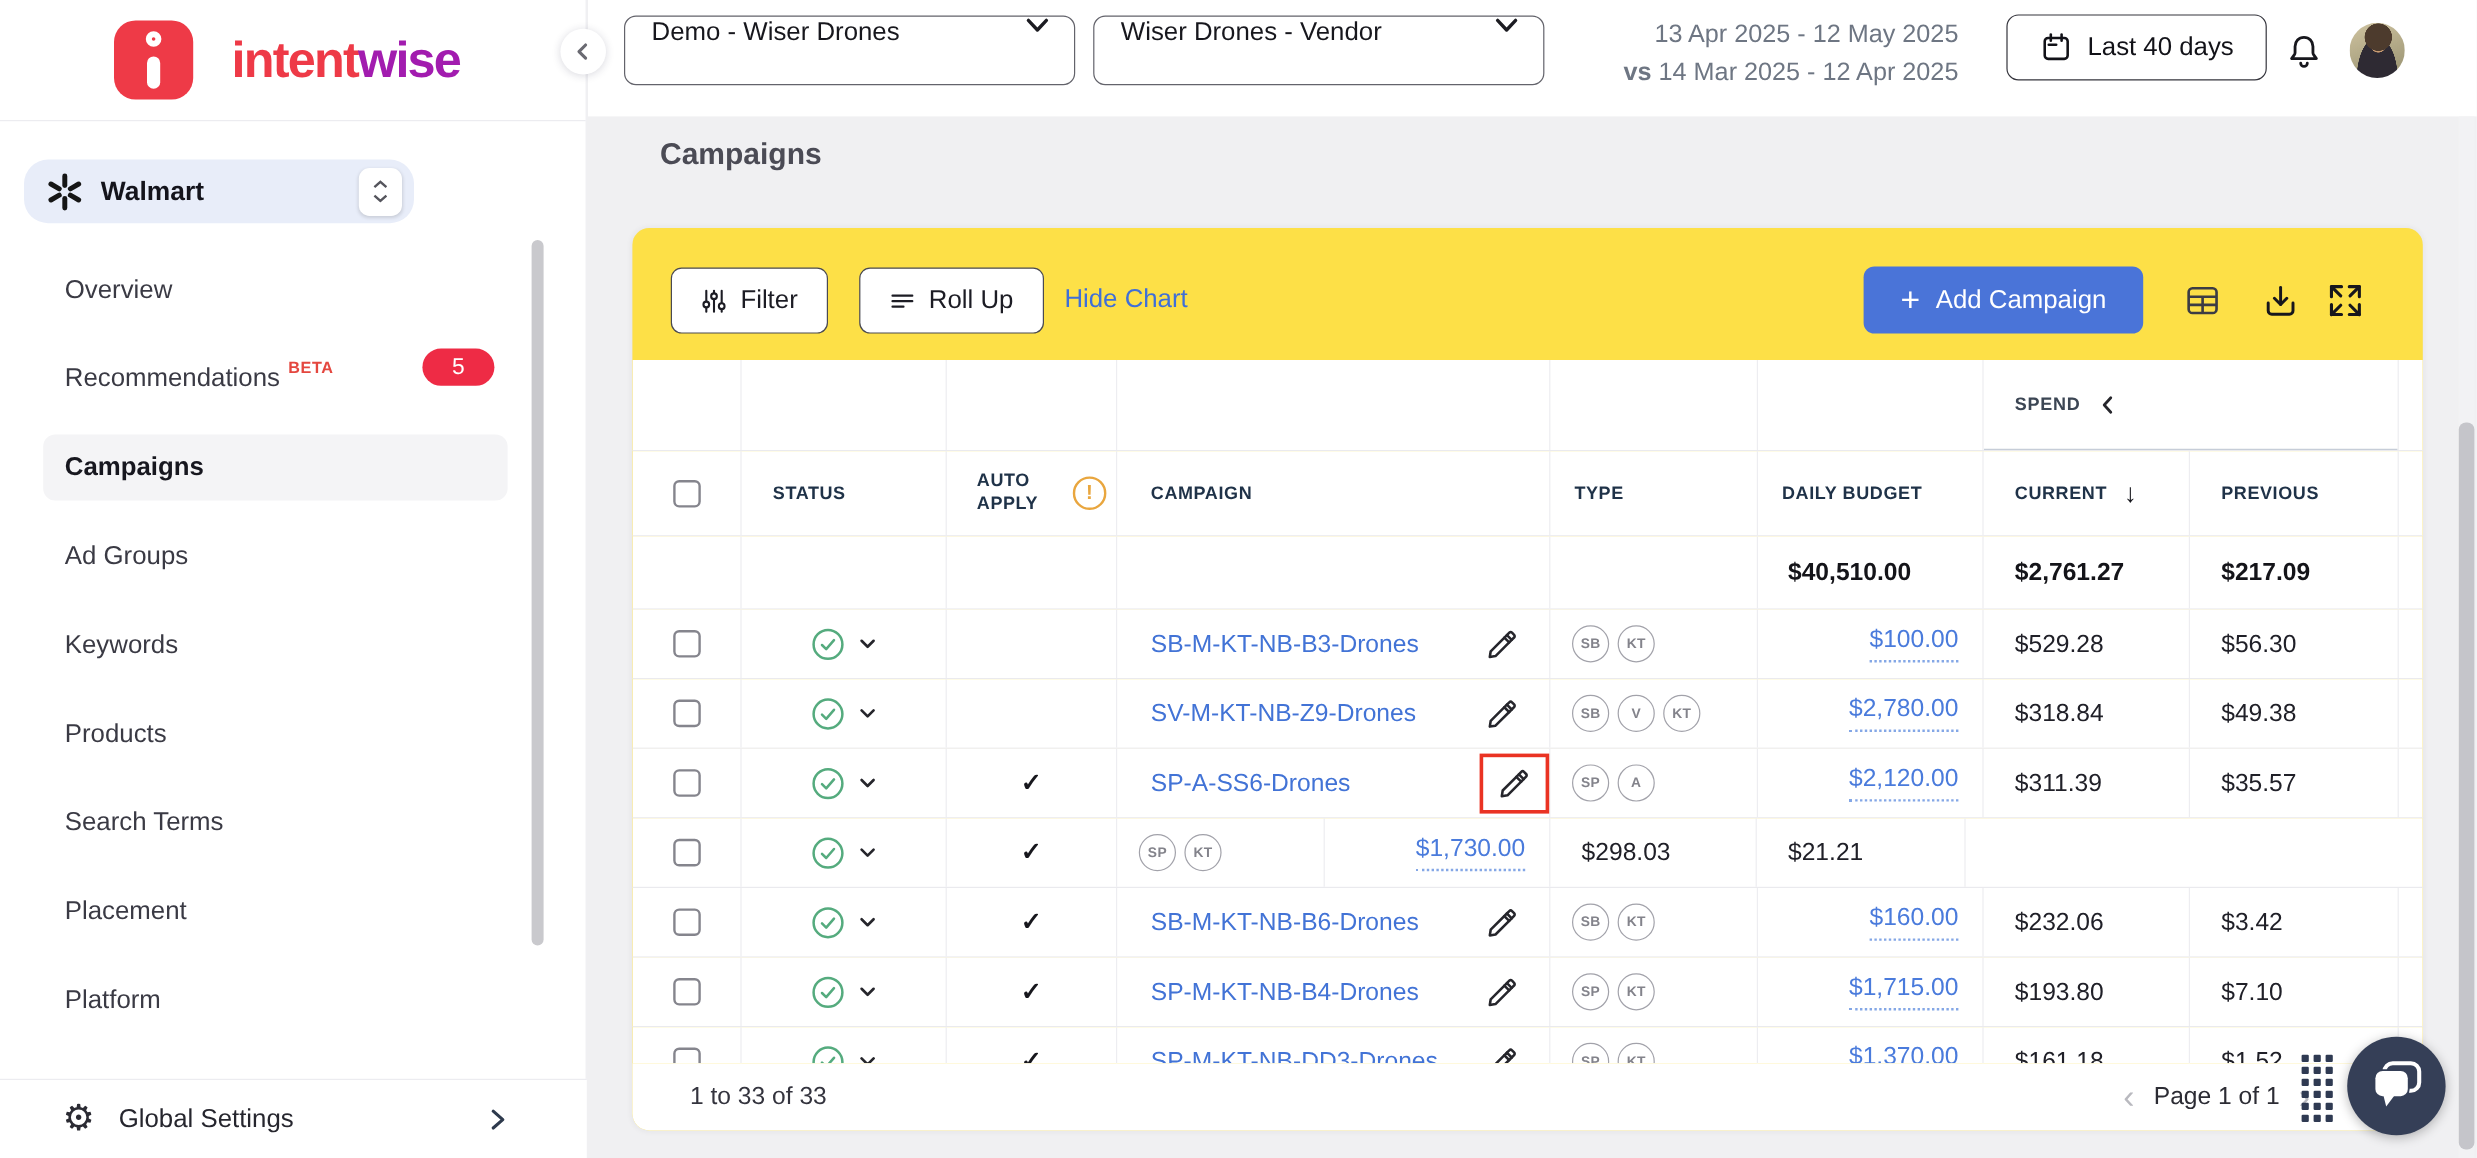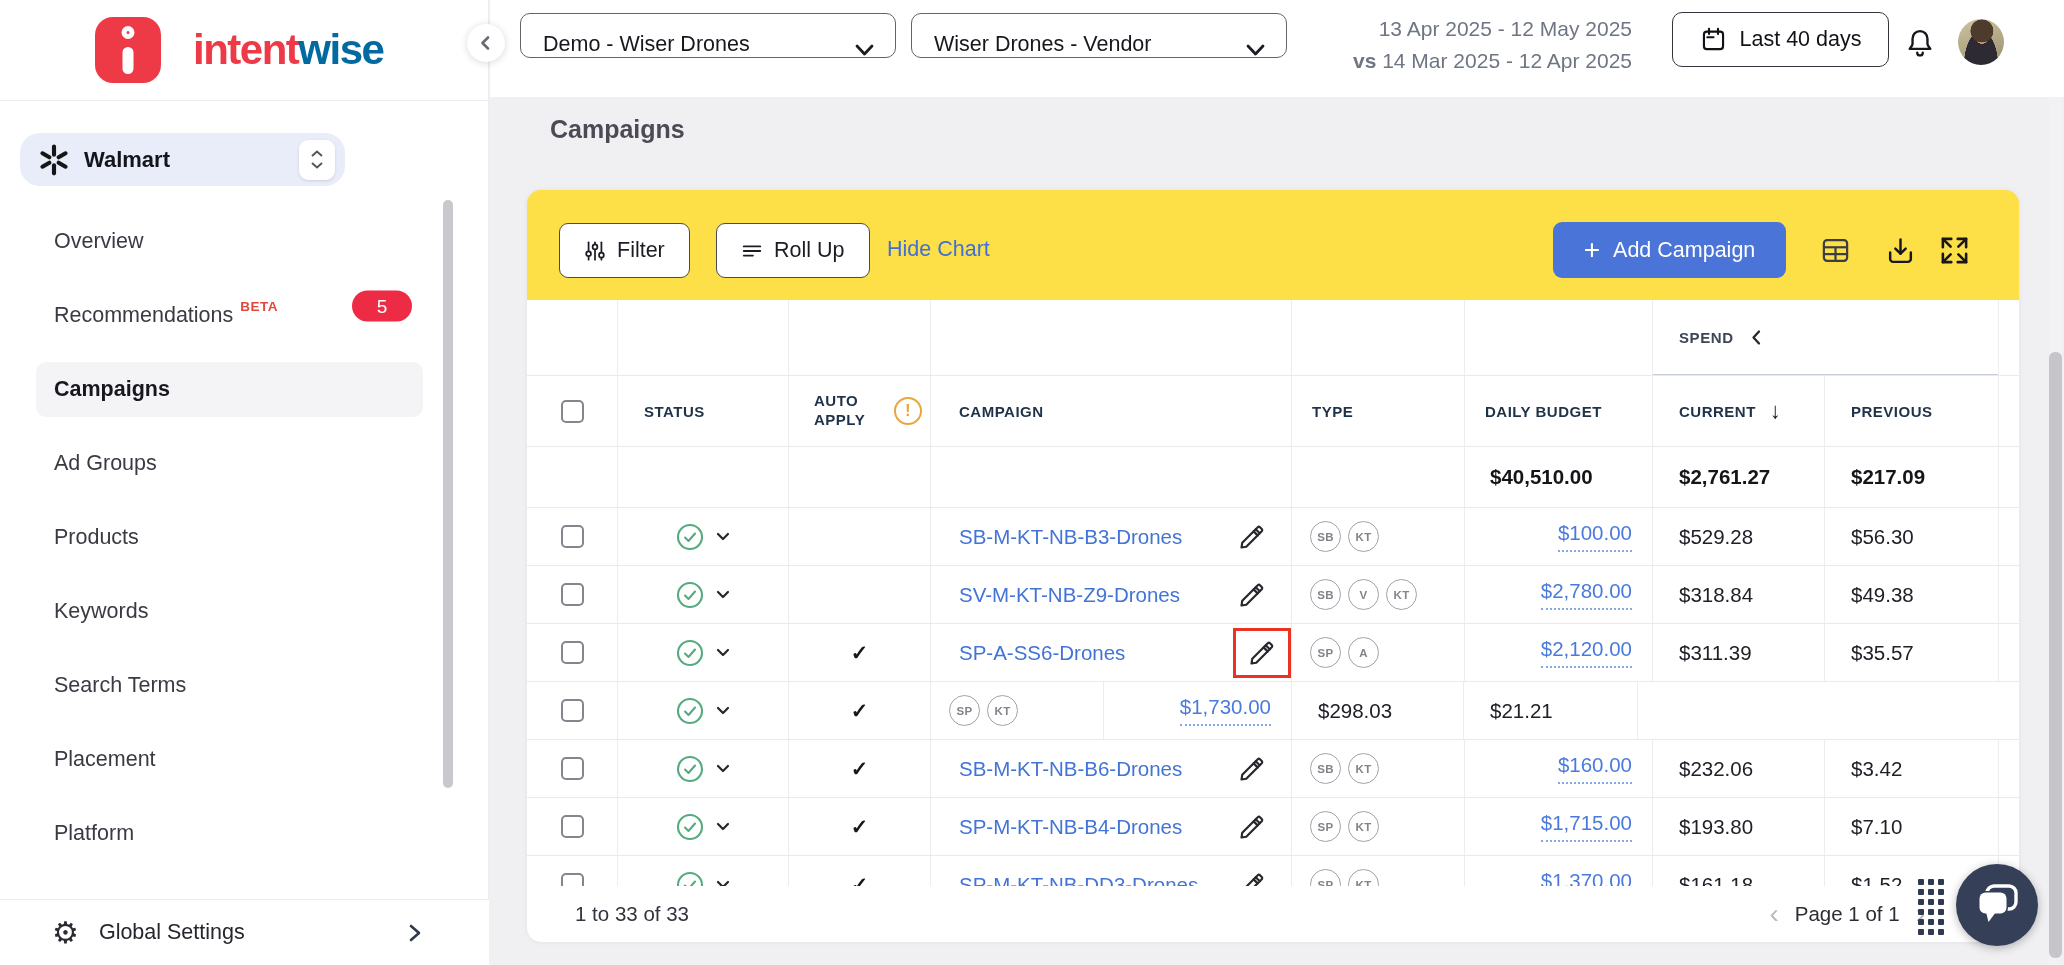--- a/index.html
+++ b/index.html
@@ -8,21 +8,21 @@
   #app { position:relative; width:2064px; height:965px; background:#f0f0f2; }
 
   
   .sidebar { position:absolute; left:0; top:0; width:489px; height:965px; background:#fff; z-index:2; border-right:1px solid #ededf0; }
   .sidebar-header { height:101px; border-bottom:1px solid #ececf0; display:flex; align-items:center; padding-left:95px; }
   .logo-mark { width:66px; height:66px; border-radius:18px; background:#ee3a47; position:relative; flex:none; }
   .logo-dot { position:absolute; top:9px; left:50%; transform:translateX(-50%); width:13px; height:13px; border:5px solid #fff; border-radius:50%; }
   .logo-stem { position:absolute; bottom:9px; left:50%; transform:translateX(-50%); width:11px; height:27px; background:#fff; border-radius:6px; }
   .logo-text { margin-left:32px; font-size:42px; font-weight:600; letter-spacing:-1.5px; }
   .logo-text .p1 { color:#ee3a47; }
-  .logo-text .p2 { color:#0369a1; }
+  .logo-text .p2 { color:#a21caf; }
   .collapse-btn { position:absolute; left:467px; top:24px; width:38px; height:38px; border-radius:50%;
     background:#fff; box-shadow:0 1px 7px rgba(40,40,70,.18); display:flex; align-items:center; justify-content:center; z-index:6; cursor:pointer; }
   .marketplace { position:absolute; left:20px; top:133px; width:325px; height:53px; background:#e8edf9; border-radius:20px;
     display:flex; align-items:center; padding:0 10px 0 18px; }
   .marketplace-label { font-size:22px; font-weight:700; color:#14141c; margin-left:14px; }
   .mk-switch { margin-left:auto; width:36px; height:40px; background:#fff; border-radius:9px; box-shadow:0 1px 3px rgba(0,0,0,.13);
     display:flex; flex-direction:column; align-items:center; justify-content:center; gap:3px; cursor:pointer; }
   .nav { position:absolute; top:195px; left:0; width:489px; height:704px; overflow:hidden; }
   .nav-item { position:relative; height:74px; display:flex; align-items:flex-end; padding-left:36px; cursor:pointer; }
   .nav-pill { flex:1; margin-right:66px; height:55px; border-radius:10px; display:flex; align-items:center; padding-left:18px; }
@@ -34,22 +34,22 @@
     background:#ee2b45; color:#fff; font-size:19px; display:flex; align-items:center; justify-content:center; }
   .sidebar-scrollbar { position:absolute; left:443px; top:200px; width:10px; height:588px; background:#c9c9cd; border-radius:5px; }
   .sidebar-footer { position:absolute; left:0; top:899px; width:489px; height:66px; border-top:1px solid #ececf0;
     display:flex; align-items:center; padding-left:52px; background:#fff; cursor:pointer; }
   .gear { font-size:30px; color:#2b2b33; line-height:1; }
   .sf-label { font-size:21.5px; color:#26262e; margin-left:20px; }
   .sf-chev { margin-left:auto; margin-right:66px; }
 
   
   .topbar { position:absolute; left:490px; top:0; width:1574px; height:97px; background:#fff; z-index:1; }
-  .dd { position:absolute; top:13px; height:45px; border:1.6px solid #63636b; border-radius:10px; background:#fff;
-    display:flex; align-items:flex-end; padding:0 20px 0 22px; font-size:21.5px; color:#17171d; cursor:pointer; }
+  .dd { position:absolute; top:13px; height:58px; border:1.6px solid #63636b; border-radius:10px; background:#fff;
+    display:flex; align-items:flex-start; padding:0 20px 0 22px; font-size:21.5px; color:#17171d; cursor:pointer; }
   .dd .chev { margin-left:auto; }
   .dd1 { left:30px; width:376px; }
   .dd2 { left:421px; width:376px; }
   .dates { position:absolute; right:432px; top:13px; text-align:right; font-size:21px; color:#6e7683; line-height:32px; }
   .dates .vs { font-weight:700; }
   .date-btn { position:absolute; left:1182px; top:12px; width:217px; height:55px; border:1.6px solid #35353d; border-radius:10px;
     background:#fff; display:flex; align-items:center; justify-content:center; gap:13px; font-size:21.5px; color:#121218; cursor:pointer; }
   .bell { position:absolute; left:1414px; top:27px; cursor:pointer; }
   .avatar { position:absolute; left:1468px; top:19px; width:46px; height:46px; border-radius:50%; cursor:pointer;
     background:
@@ -196,29 +196,29 @@
   <div class="nav-item">
     <div class="nav-pill">
       <span class="nav-label">Ad Groups</span>
 
     </div>
 
   </div>
 
   <div class="nav-item">
     <div class="nav-pill">
+      <span class="nav-label">Keywords</span>
+
+    </div>
+
+  </div>
+
+  <div class="nav-item">
+    <div class="nav-pill">
       <span class="nav-label">Products</span>
-
-    </div>
-
-  </div>
-
-  <div class="nav-item">
-    <div class="nav-pill">
-      <span class="nav-label">Keywords</span>
 
     </div>
 
   </div>
 
   <div class="nav-item">
     <div class="nav-pill">
       <span class="nav-label">Search Terms</span>
 
     </div>

